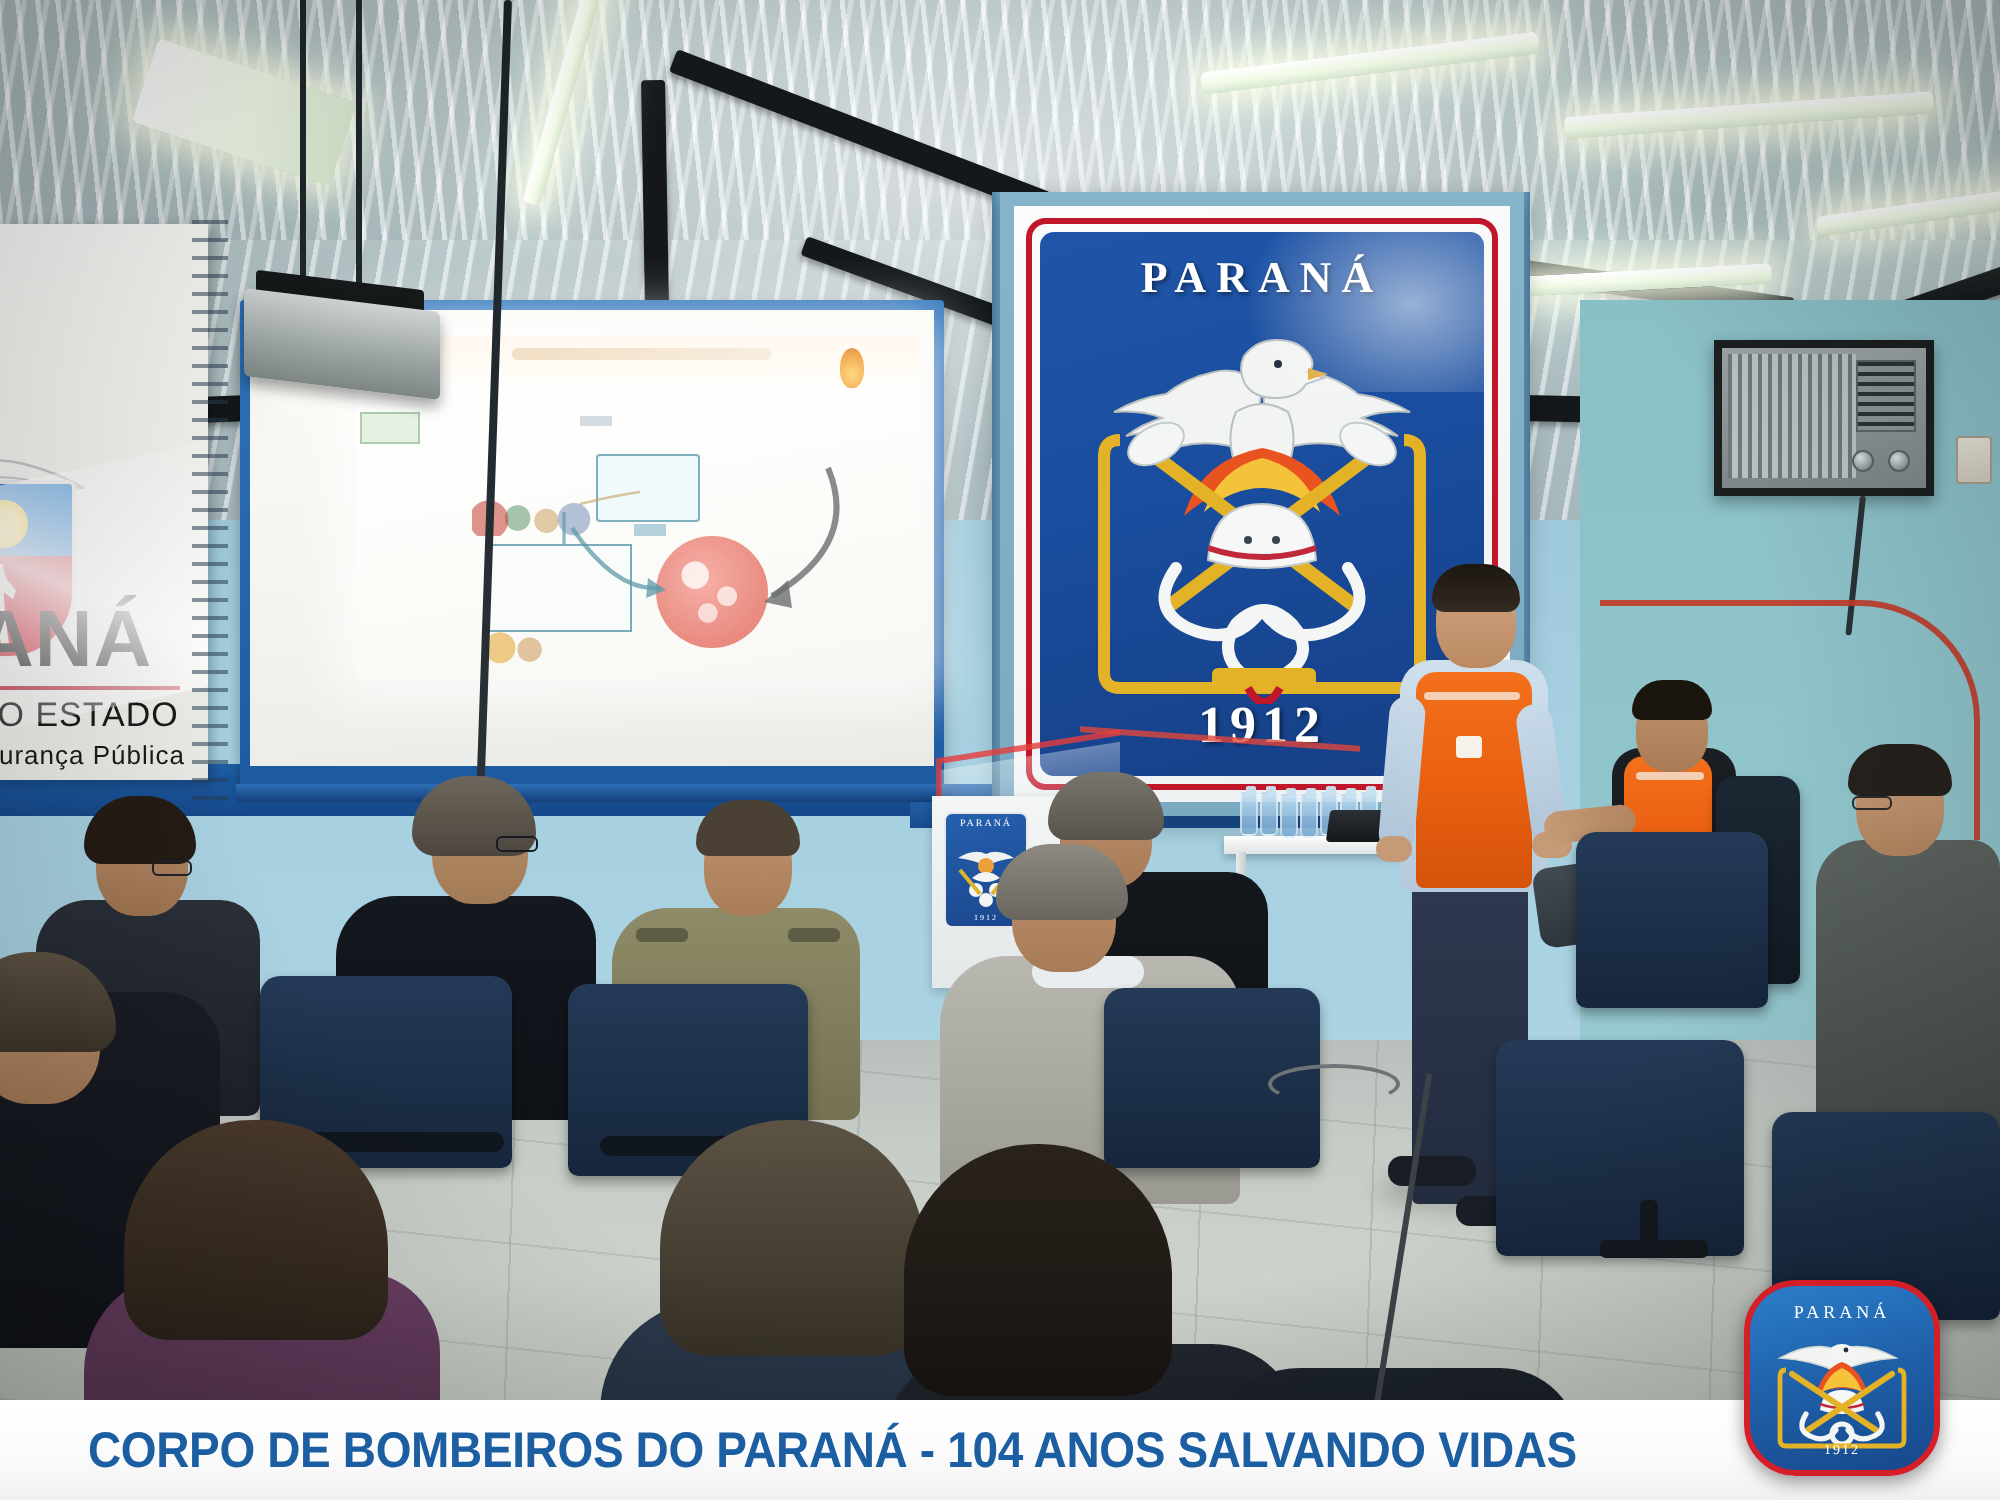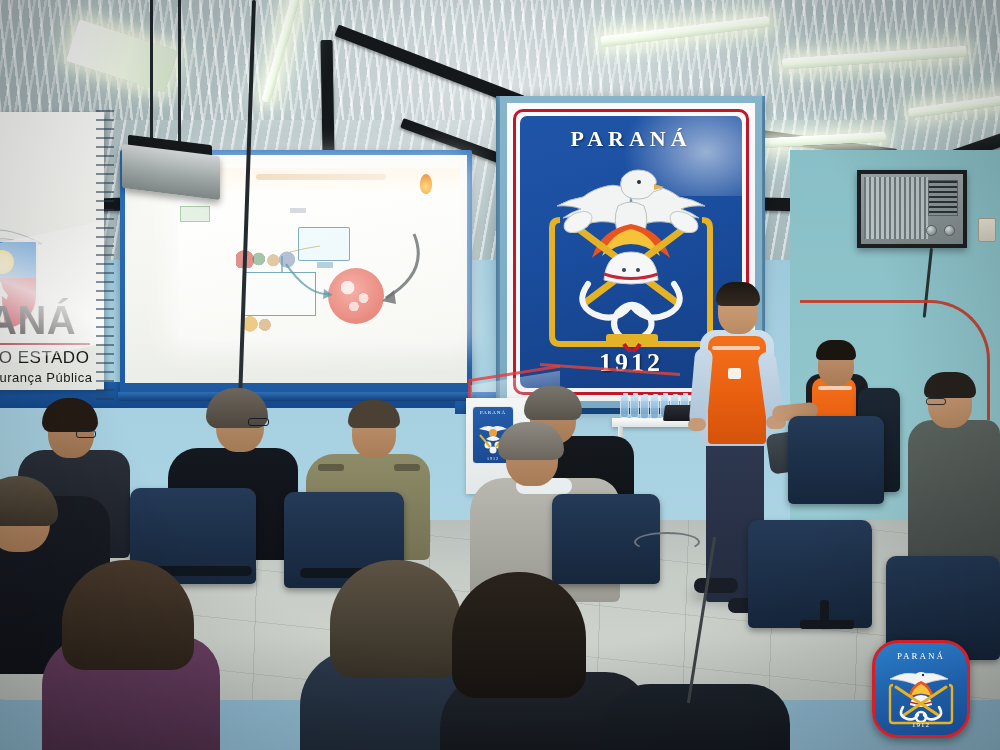--- a/index.html
+++ b/index.html
@@ -692,20 +692,23 @@
 
   <div class="abs" style="left:600px;top:684px;width:190px;height:80px;
               background:linear-gradient(180deg,#1c222a,#11161c);border-radius:50px 40px 6px 6px;"></div>
 
   <div class="abs" style="left:700px;top:536px;width:3px;height:168px;background:#3c4246;transform:rotate(9deg);"></div>
   <div class="abs" style="left:634px;top:532px;width:66px;height:20px;border:2px solid #6d7478;
               border-radius:50%;border-bottom-color:transparent;"></div>
 
   <div class="vignette"></div>
 
+  <div class="abs banner">
+    <div class="banner-title">CORPO DE BOMBEIROS DO PARANÁ - 104 ANOS SALVANDO VIDAS</div>
+  </div>
 
   <div class="abs corner-logo">
     <div class="mini-parana" style="font-size:9px;top:8px;letter-spacing:2px;">PARANÁ</div>
     <svg style="position:absolute;left:50%;top:22px;transform:translateX(-50%);width:74px;height:60px;">
 
       <path d="M6 14 q16 -9 29 -4 q13 -5 29 4 q-16 1 -29 7 q-13 -6 -29 -7 Z" fill="#f2f4f3" stroke="#cfd6d5" stroke-width=".8"></path>
       <ellipse cx="37" cy="11" rx="6" ry="4" fill="#f4f6f5"></ellipse>
       <circle cx="39" cy="10" r="1.2" fill="#22303f"></circle>
 
       <path d="M24 32 q4 -13 13 -16 q9 3 13 16 q-13 -6 -26 0 Z" fill="#e8531f"></path>

